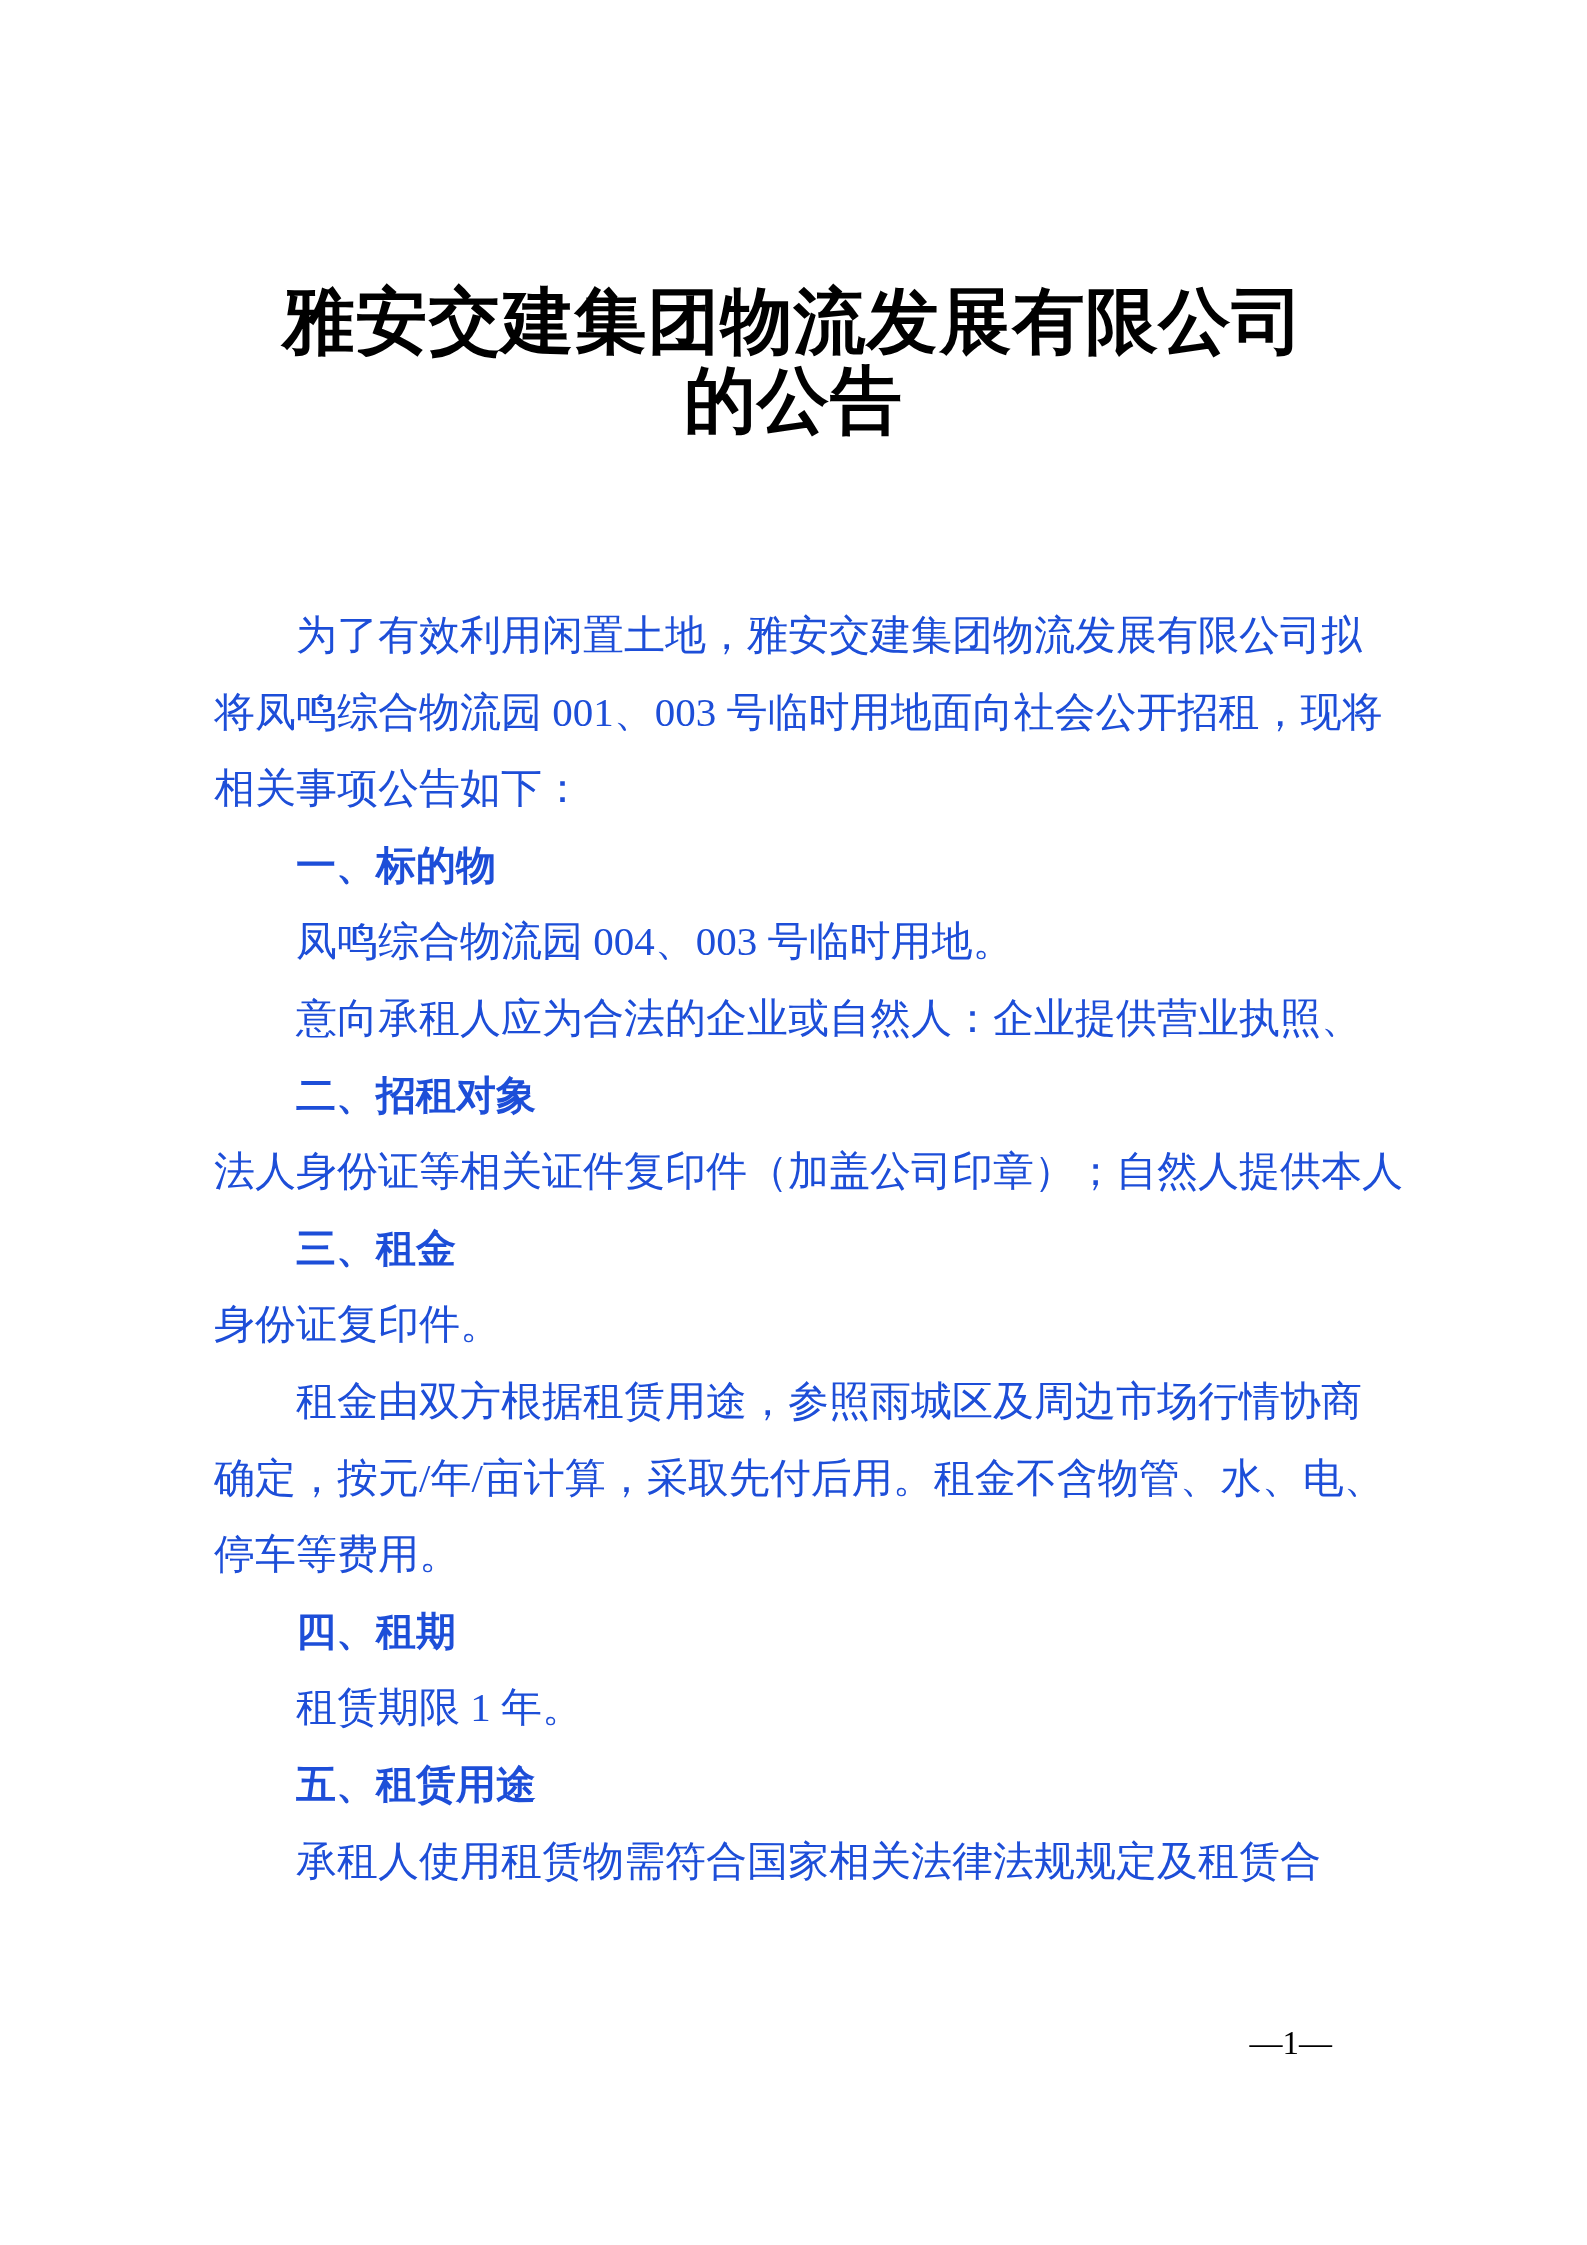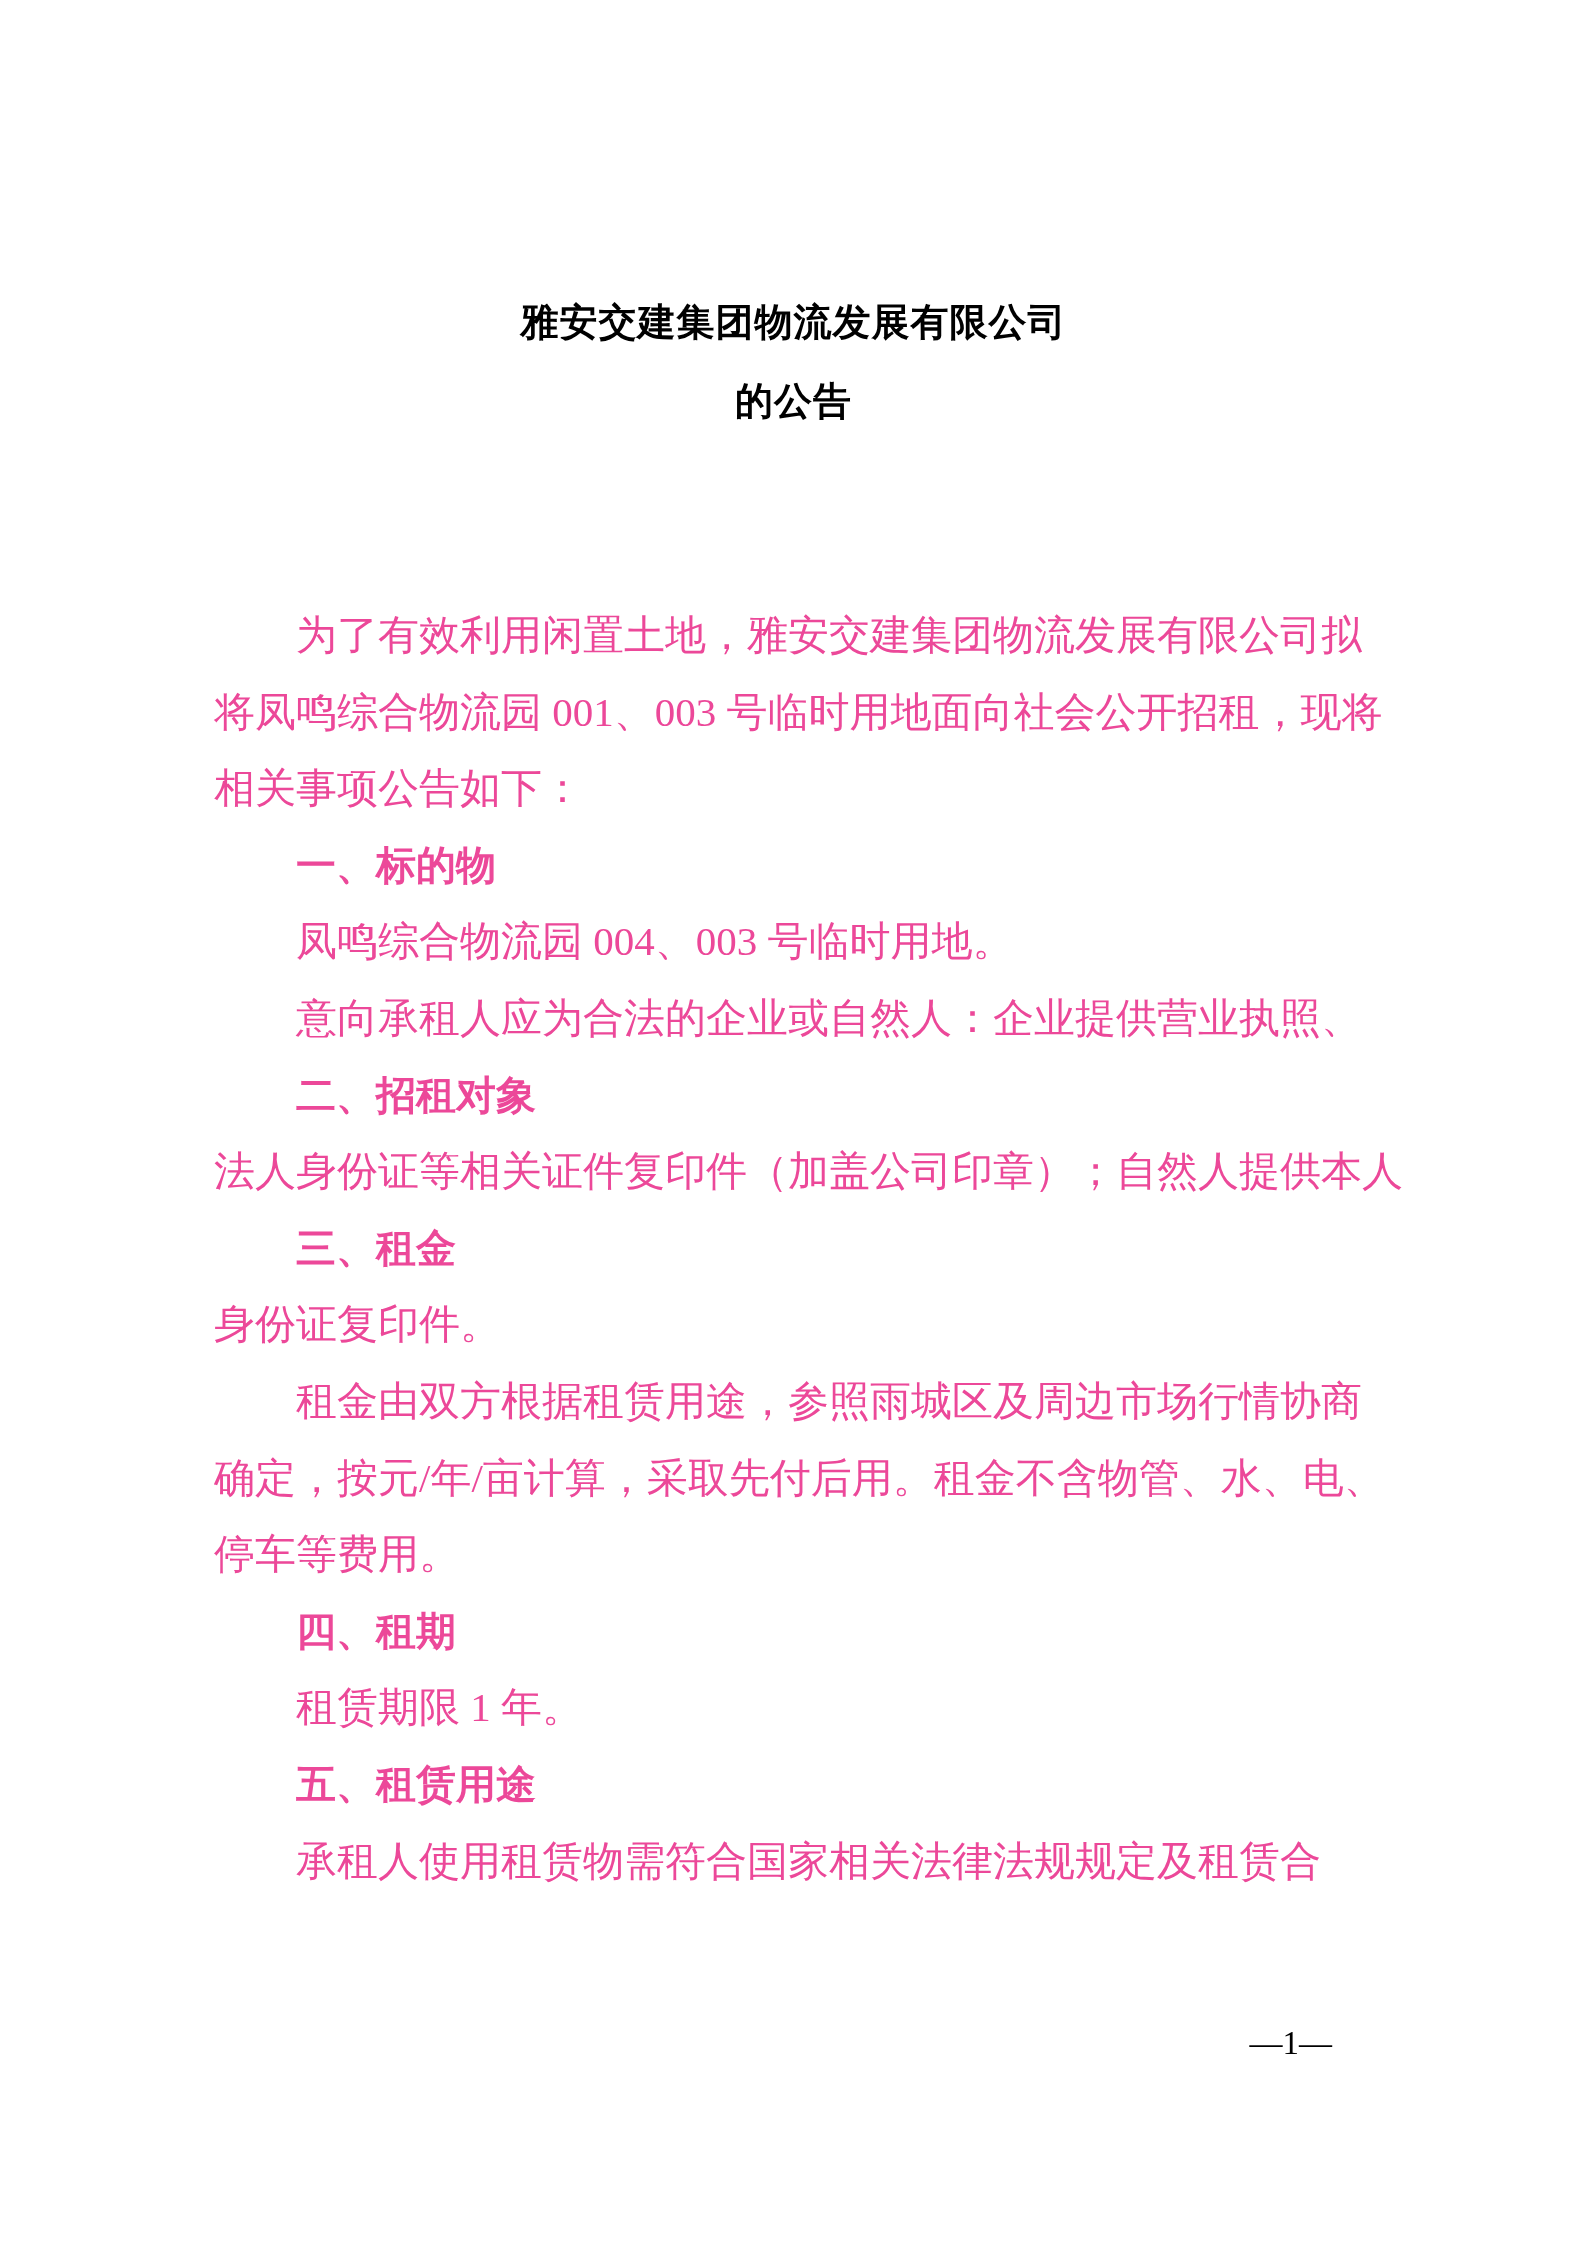--- a/index.html
+++ b/index.html
@@ -17,37 +17,37 @@
 
   
   .doc-title {
     position: absolute;
     top: 283px;
     left: 0;
     width: 1587px;
     text-align: center;
     font-family: "Liberation Serif", "DejaVu Serif", serif;
     font-weight: 700;
-    font-size: 38px;
+    font-size: 72px;
     line-height: 79px;
     letter-spacing: 1px;
     white-space: nowrap;
   }
   .title-line { height: 79px; }
 
   
   .doc-body {
     position: absolute;
     top: 597px;
     left: 214px;
     width: 1180px;
     font-family: "Liberation Serif", "DejaVu Serif", serif;
     font-size: 41px;
     line-height: 76.6px;
-    color: #ec4899;
+    color: #1d4ed8;
   }
   .line {
     height: 76.6px;
     white-space: nowrap;
   }
   .indent { padding-left: 82px; }
   .heading {
     font-family: "Liberation Sans", "DejaVu Sans", sans-serif;
     font-weight: 700;
     font-size: 40px;

